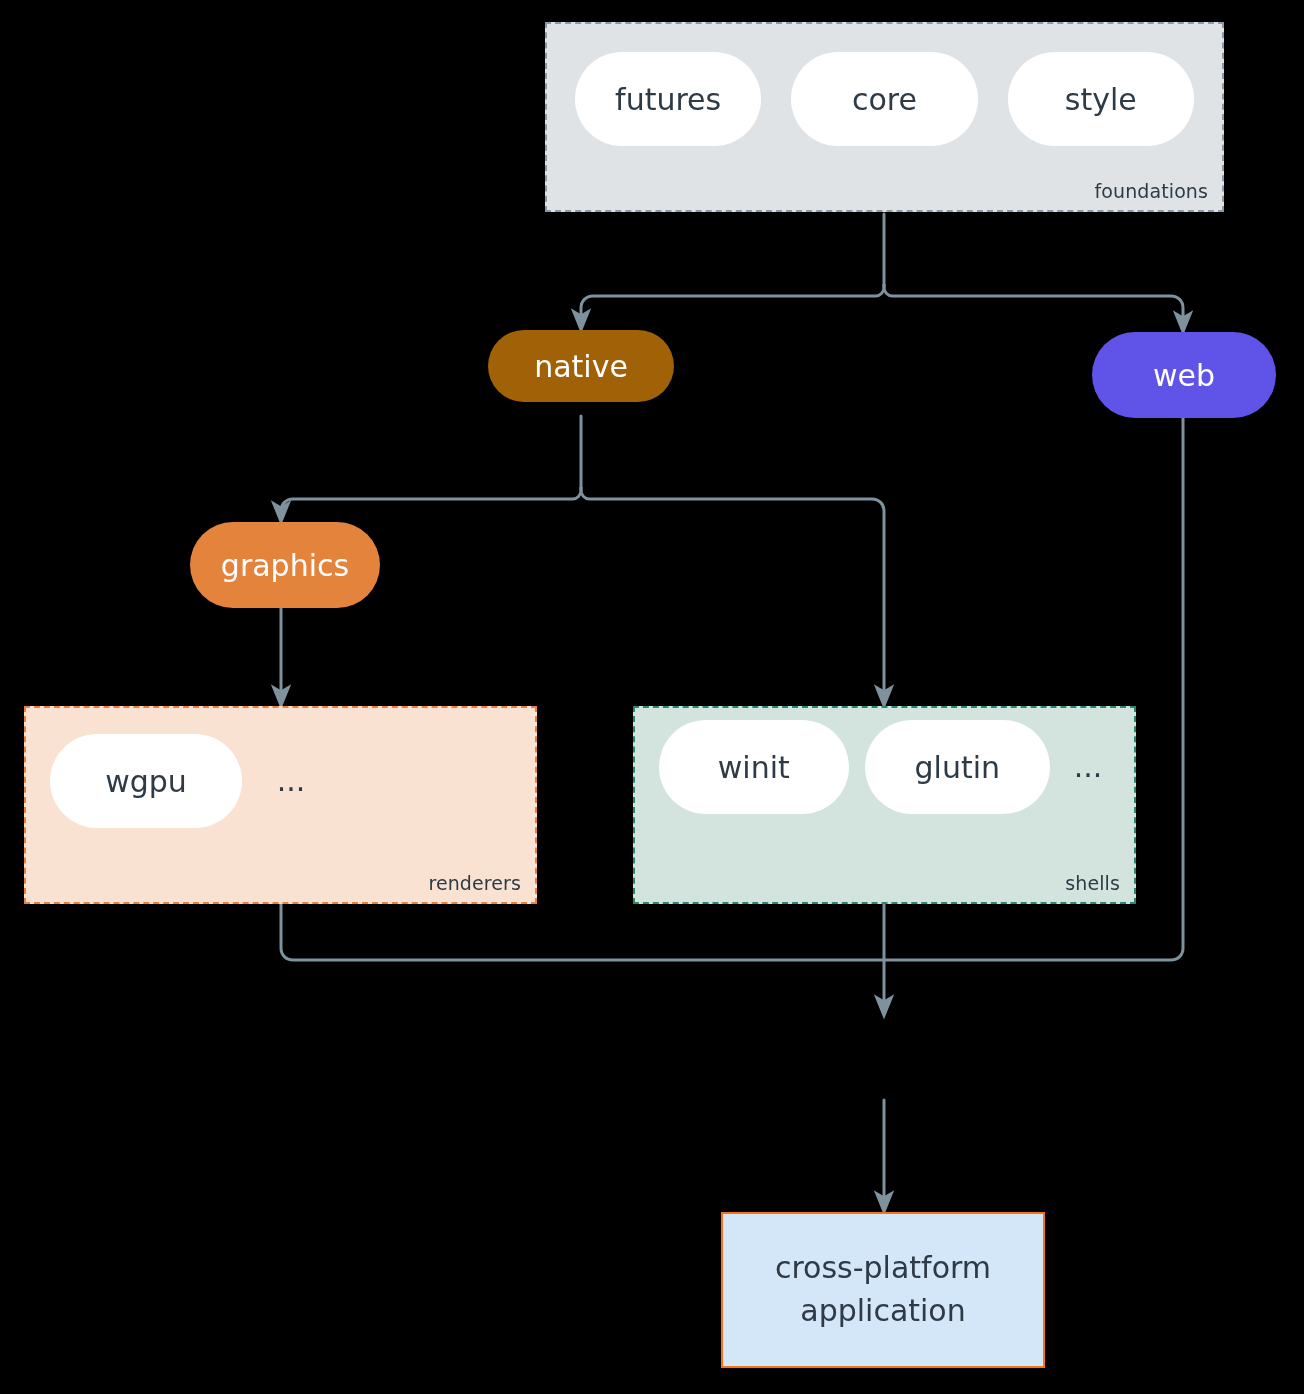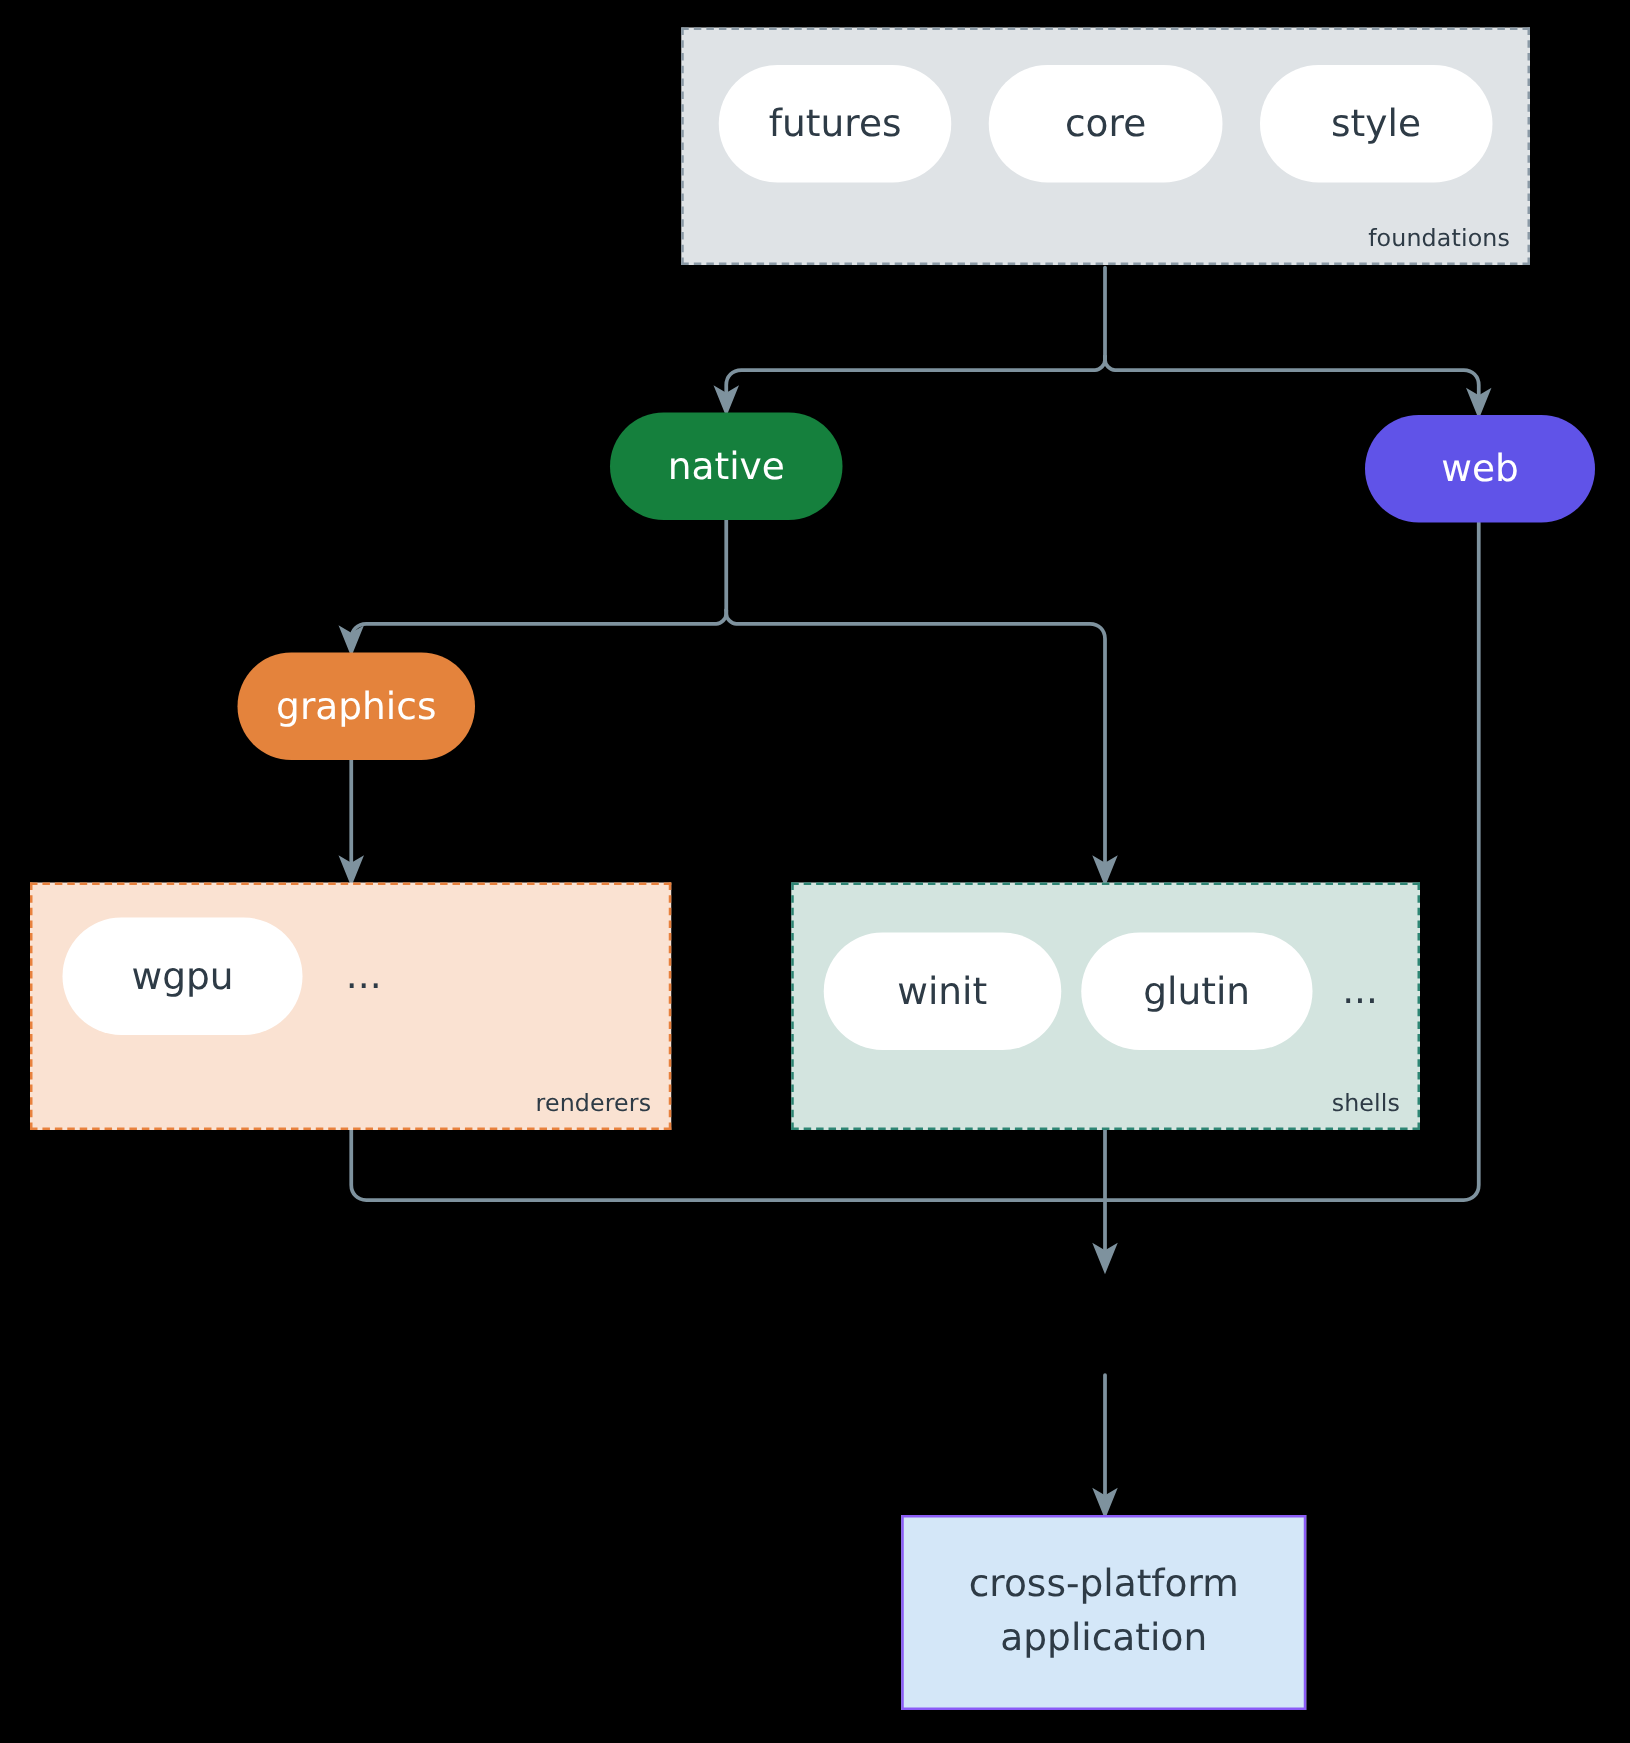--- a/index.html
+++ b/index.html
@@ -94,22 +94,22 @@
     display: flex;
     align-items: center;
     justify-content: center;
     color: #ffffff;
     font-size: 30px;
     border-radius: 44px;
     white-space: nowrap;
   }
   #node-native {
     left: 488px; top: 330px;
-    width: 186px; height: 86px;
-    background: #15803d;
+    width: 186px; height: 72px;
+    background: #a16207;
   }
   #node-web {
     left: 1092px; top: 332px;
     width: 184px; height: 86px;
     background: #6053e8;
   }
   #node-graphics {
     left: 190px; top: 522px;
     width: 190px; height: 86px;
     background: #e4833c;
@@ -120,21 +120,21 @@
     background: #2383d4;
   }
 
   
   #node-app {
     position: absolute;
     left: 721px; top: 1212px;
     width: 324px; height: 156px;
     box-sizing: border-box;
     background: #d4e7f8;
-    border: 2px solid #8b5cf6;
+    border: 2px solid #f97316;
     display: flex;
     flex-direction: column;
     justify-content: center;
     color: #2e3b46;
     font-size: 30px;
     line-height: 1.42;
     text-align: center;
   }
 </style>
 </head>
@@ -183,21 +183,21 @@
 
   <div class="group" id="grp-renderers">
     <div class="pill-row" style="top:26px; padding:0 24px; gap:24px;">
       <div class="pill" style="width:192px;">wgpu</div>
       <div class="ellipsis" style="width:50px;">...</div>
     </div>
     <div class="group-label">renderers</div>
   </div>
 
   <div class="group" id="grp-shells">
-    <div class="pill-row" style="top:38px; padding:0 24px; gap:16px;">
+    <div class="pill-row" style="top:12px; padding:0 24px; gap:16px;">
       <div class="pill" style="width:190px;">winit</div>
       <div class="pill" style="width:186px;">glutin</div>
       <div class="ellipsis" style="width:44px;">...</div>
     </div>
     <div class="group-label">shells</div>
   </div>
 
   <div class="node" id="node-native">native</div>
 
   <div class="node" id="node-web">web</div>

